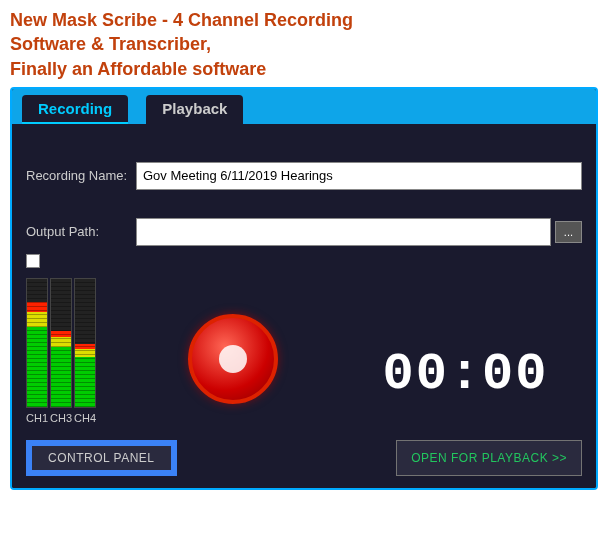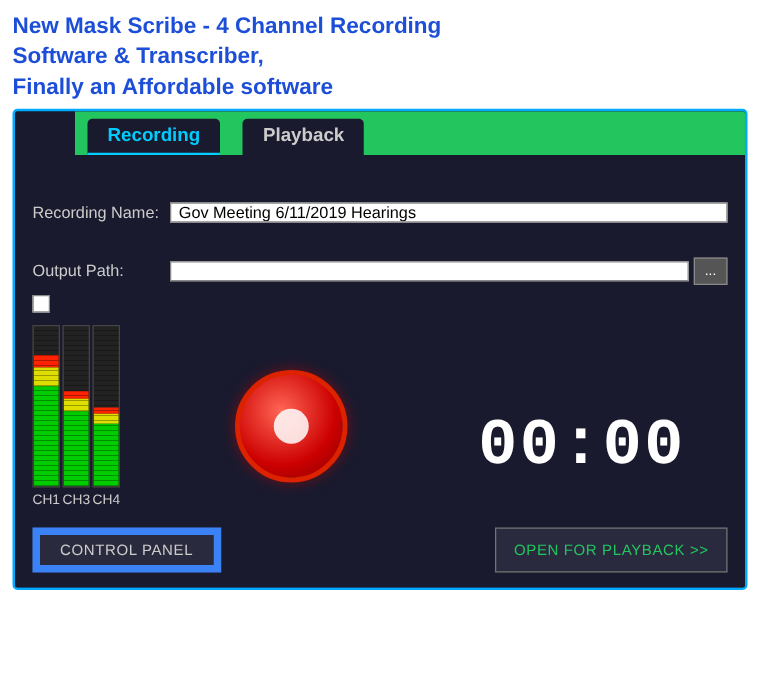--- a/index.html
+++ b/index.html
@@ -8,38 +8,37 @@
       height: 548px;
       background: #ffffff;
       font-family: Arial, sans-serif;
       overflow: hidden;
     }
 
     .header-text {
       padding: 8px 10px 6px 10px;
       font-size: 18px;
       font-weight: bold;
-      color: #1d4ed8;
+      color: #c2410c;
       line-height: 1.35;
     }
 
     .app-container {
       margin: 0 10px 0 10px;
       background: #1a1a2e;
       border: 2px solid #00aaff;
       border-radius: 4px;
       overflow: hidden;
     }
 
     .tab-bar {
       display: flex;
-      background: #22c55e;
+      background: #0ea5e9;
       padding: 6px 10px 0 10px;
       gap: 3px;
-      margin-left: 48px;
     }
 
     .tab {
       padding: 5px 16px;
       font-size: 15px;
       cursor: pointer;
       border-radius: 4px 4px 0 0;
       font-weight: bold;
     }
 
@@ -77,21 +76,21 @@
       color: #cccccc;
       font-size: 13px;
       width: 110px;
       flex-shrink: 0;
     }
 
     .form-input {
       flex: 1;
       background: #ffffff;
       border: 1px solid #888;
-      height: 16px;
+      height: 28px;
       padding: 2px 6px;
       font-size: 13px;
       color: #000;
       outline: none;
     }
 
     .browse-btn {
       background: #555;
       color: #fff;
       border: 1px solid #888;

